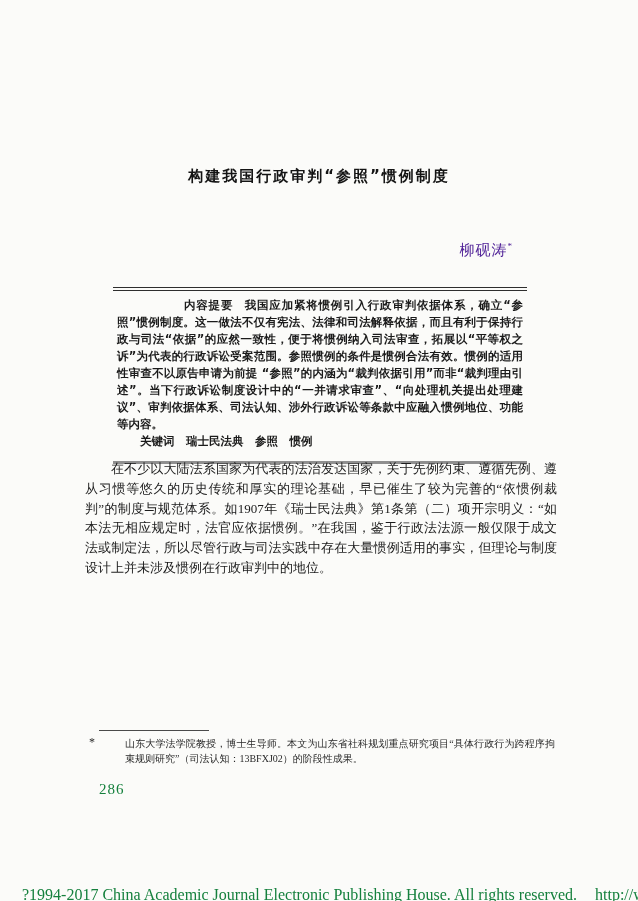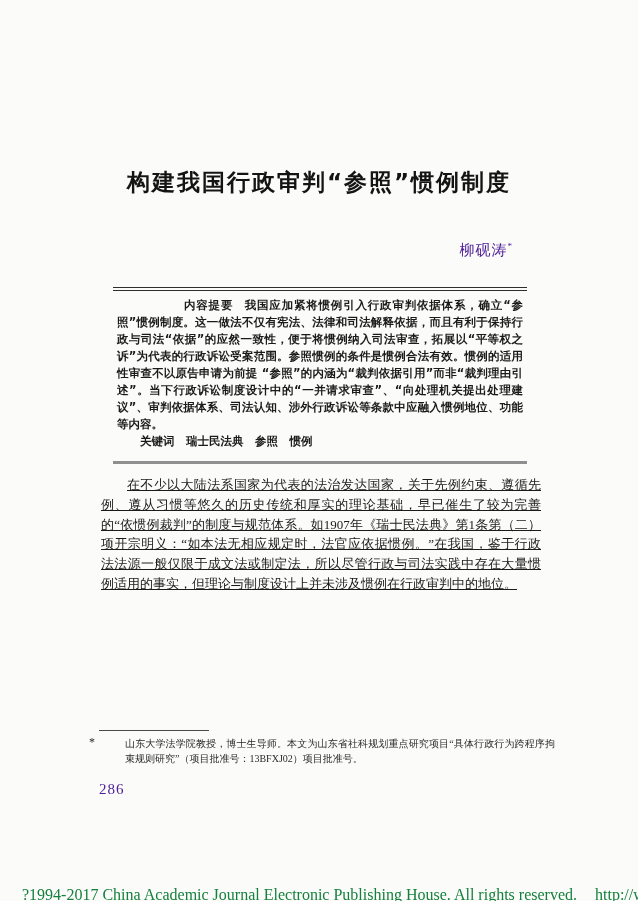--- a/index.html
+++ b/index.html
@@ -9,21 +9,21 @@
     font-family:"Liberation Serif","DejaVu Serif",serif;
     color:#1c1c1c;
     overflow:hidden;
   }
   .page{position:relative;width:638px;height:901px;}
 
   .paper-title{
     position:absolute;top:167px;left:0;right:0;
     margin:0;text-align:center;
     font-family:"DejaVu Sans","Liberation Sans",sans-serif;
-    font-weight:bold;font-size:23px;letter-spacing:2px;color:#141414;
+    font-weight:bold;font-size:15px;letter-spacing:2px;color:#141414;
   }
 
   .author-line{
     position:absolute;top:241px;right:125px;
     font-size:15px;color:#4c1d95;letter-spacing:1px;
   }
   .author-line sup{font-size:9px;vertical-align:super;}
 
   .abstract-block{
     position:absolute;top:287px;left:113px;width:414px;
@@ -36,36 +36,36 @@
     color:#1b1b1b;text-align:justify;
   }
   .abstract-block p{margin:0;text-indent:2em;}
   .lead-label{margin-right:1em;padding-left:44px;}
   .kw-label{margin-right:1em;}
 
   .body-text{
     position:absolute;top:459px;left:85px;width:472px;
     font-size:13px;line-height:19.8px;text-align:justify;color:#1b1b1b;
   }
-  .body-text p{margin:16px;text-indent:2em;text-decoration:underline;}
+  .body-text p{margin:0;text-indent:2em;}
 
   .fn-rule{
     position:absolute;top:730px;left:99px;width:110px;
     border-top:1px solid #4a4a4a;height:0;
   }
   .footnote{
     position:absolute;top:736px;left:85px;width:470px;
     font-size:10px;line-height:15px;color:#2a2a2a;text-align:justify;
   }
   .footnote .fn-text{display:block;padding-left:40px;}
   .fn-marker{position:absolute;left:4px;top:-1px;font-size:12px;}
 
   .page-number{
     position:absolute;top:781px;left:99px;
-    font-size:15px;color:#4c1d95;letter-spacing:1px;
+    font-size:15px;color:#15803d;letter-spacing:1px;
   }
 
   .copyright-footer{
     position:absolute;top:886px;left:22px;right:6px;
     font-family:"Liberation Serif","DejaVu Serif",serif;
     font-size:16px;color:#15803d;white-space:nowrap;
   }
   .footer-url{margin-left:18px;}
 </style>
 </head>
@@ -89,21 +89,21 @@
   </div>
 
   <div class="body-text">
     <p>在不少以大陆法系国家为代表的法治发达国家，关于先例约束、遵循先例、遵从习惯等悠久的历史传统和厚实的理论基础，早已催生了较为完善的“依惯例裁判”的制度与规范体系。如1907年《瑞士民法典》第1条第（二）项开宗明义：“如本法无相应规定时，法官应依据惯例。”在我国，鉴于行政法法源一般仅限于成文法或制定法，所以尽管行政与司法实践中存在大量惯例适用的事实，但理论与制度设计上并未涉及惯例在行政审判中的地位。</p>
   </div>
 
   <div class="fn-rule"></div>
 
   <div class="footnote">
     <span class="fn-marker">*</span>
-    <span class="fn-text">山东大学法学院教授，博士生导师。本文为山东省社科规划重点研究项目“具体行政行为跨程序拘束规则研究”（项目批准号：13BFXJ02）项目批准号。</span>
+    <span class="fn-text">山东大学法学院教授，博士生导师。本文为山东省社科规划重点研究项目“具体行政行为跨程序拘束规则研究”（司法认知：13BFXJ02）的阶段性成果。</span>
   </div>
 
   <div class="page-number">286</div>
 
   <div class="copyright-footer">
     <span>?1994-2017 China Academic Journal Electronic Publishing House. All rights reserved.</span><span class="footer-url">http://www.cnki.net</span>
   </div>
 
 </div>
 

